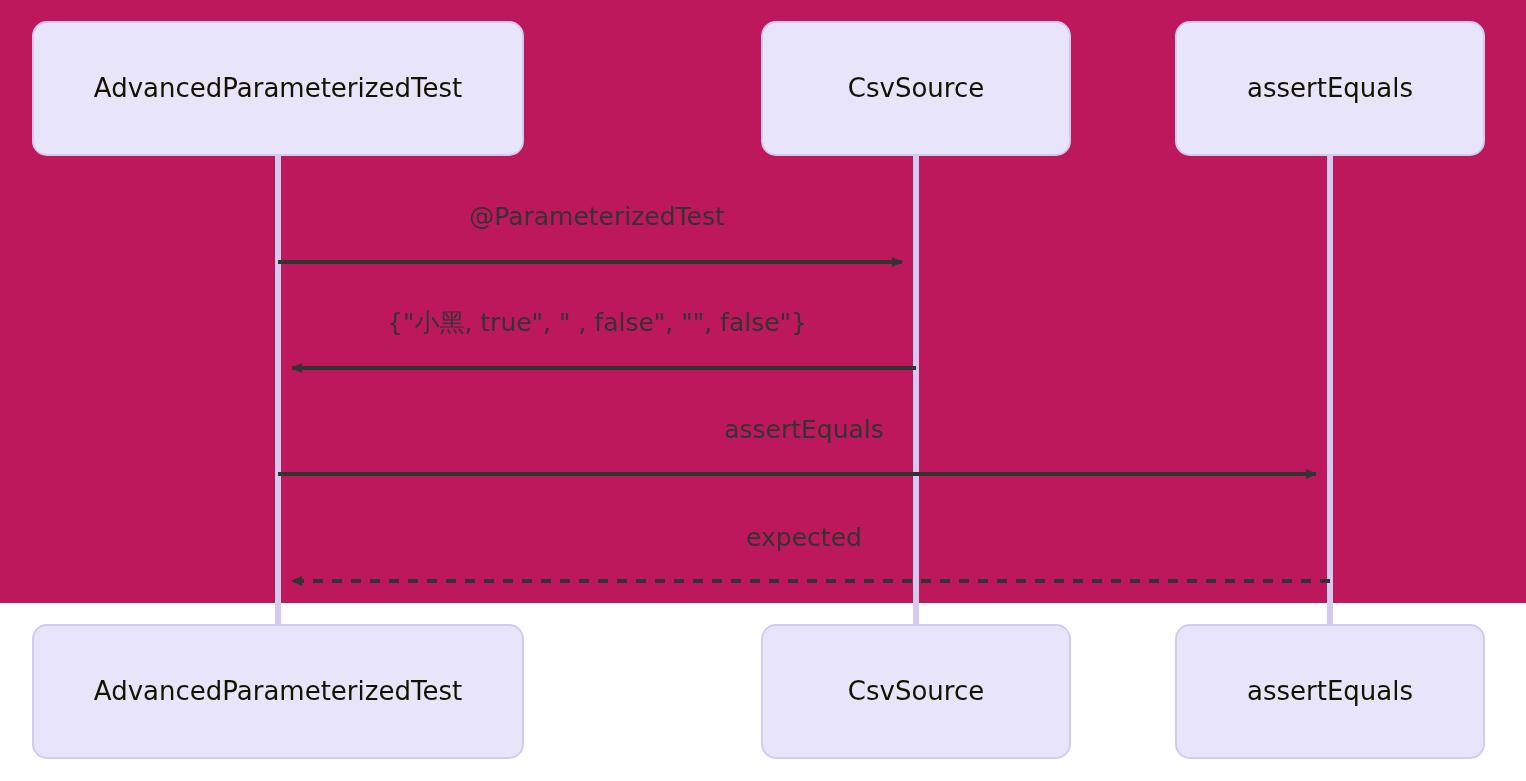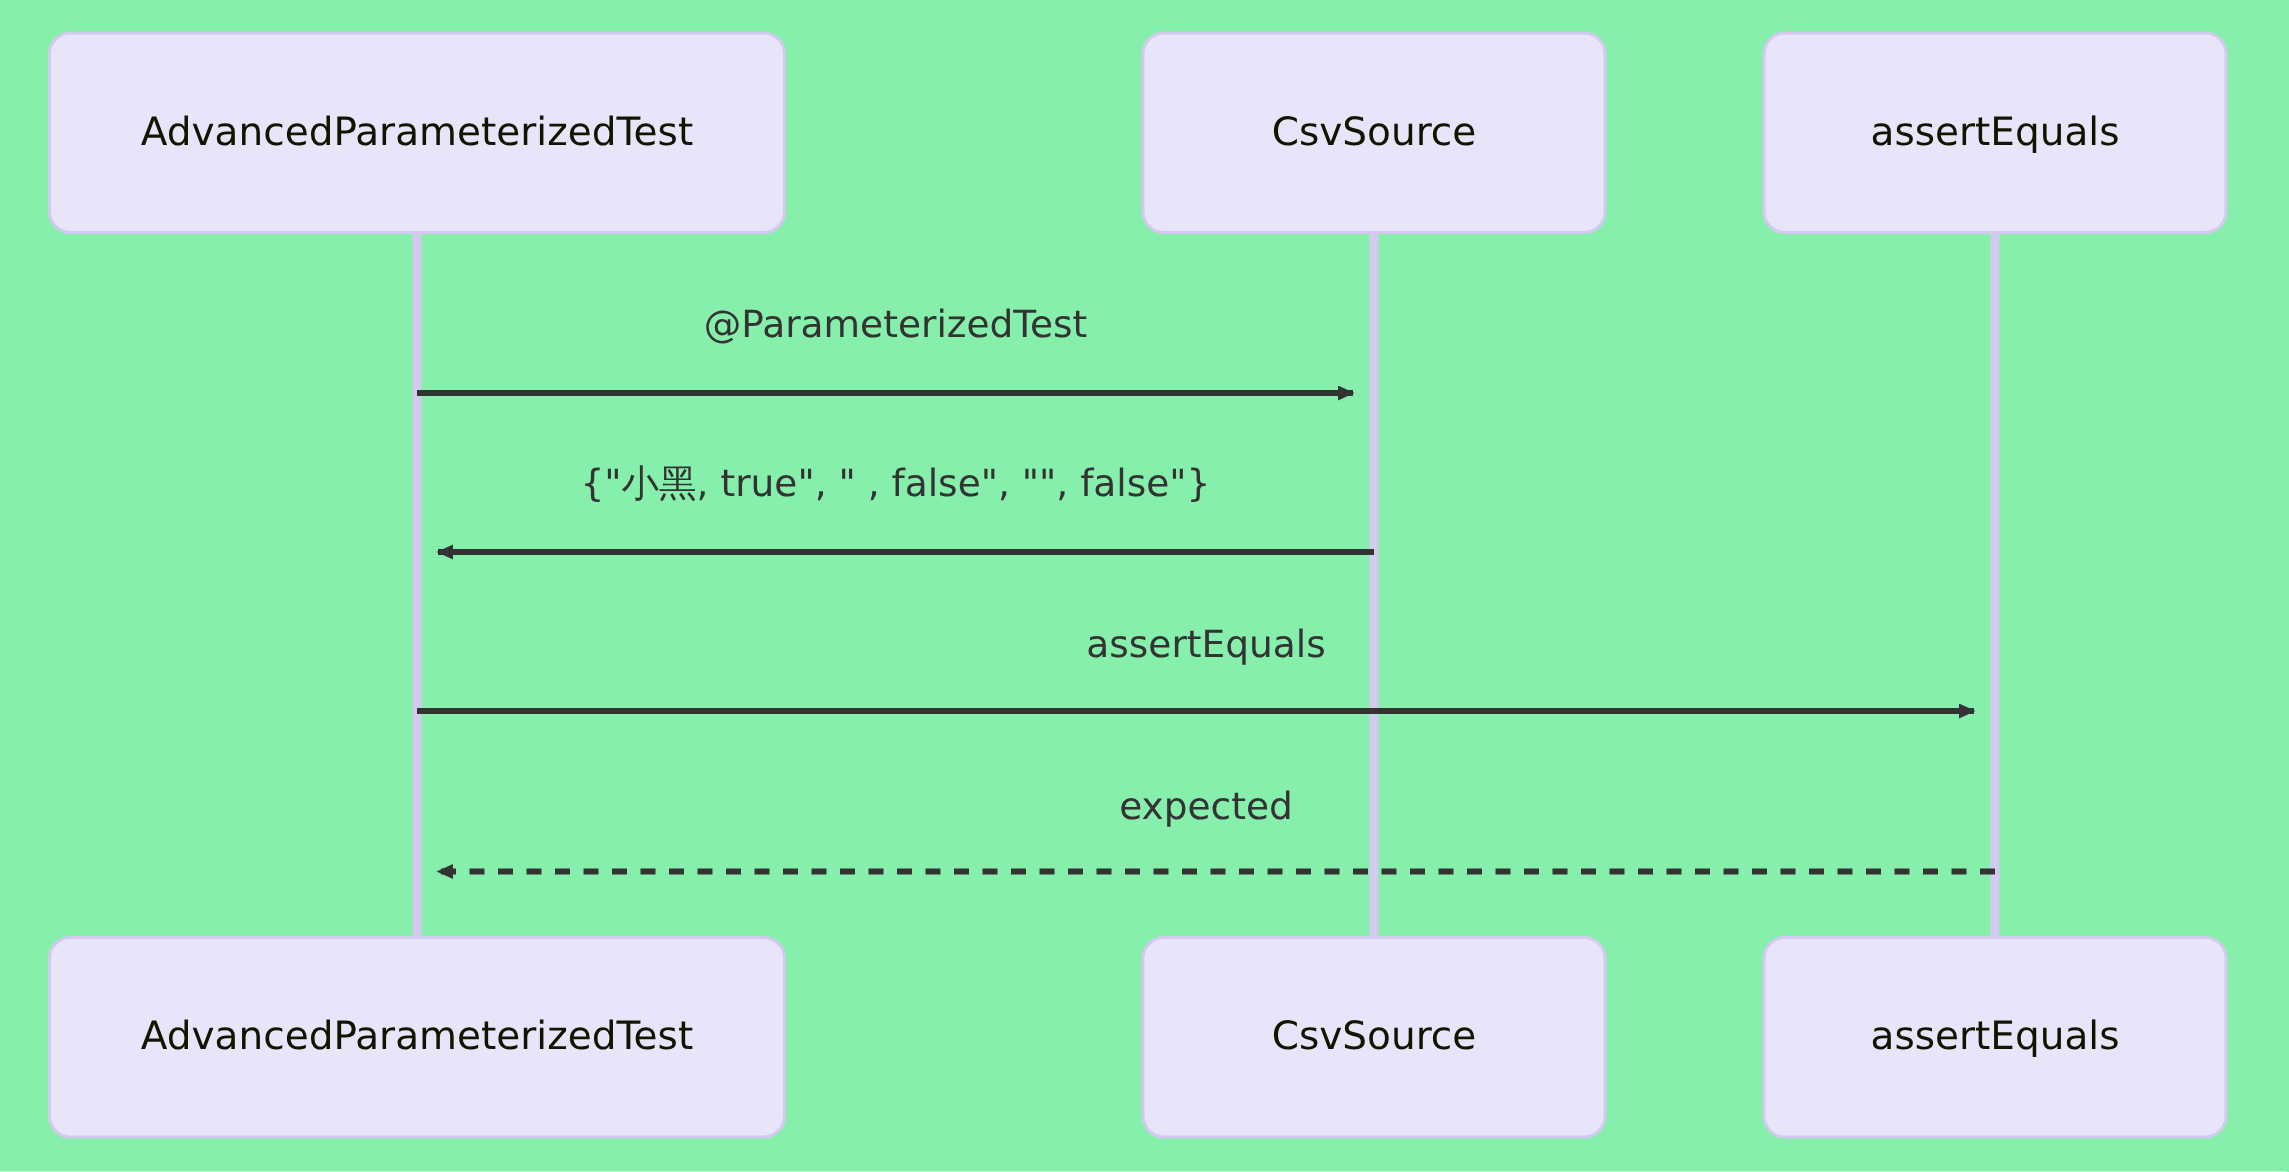--- a/index.html
+++ b/index.html
@@ -10,22 +10,22 @@
   }
   body {
     width: 1526px;
     height: 781px;
     font-family: "DejaVu Sans", "Liberation Sans", sans-serif;
     overflow: hidden;
   }
   #diagram-root {
     position: relative;
     width: 1526px;
-    height: 781px;
-    background: #86efac;
+    height: 603px;
+    background: #be185d;
   }
   #diagram-svg {
     position: absolute;
     left: 0;
     top: 0;
     width: 1526px;
     height: 781px;
     display: block;
   }
   .actor-box-label {

